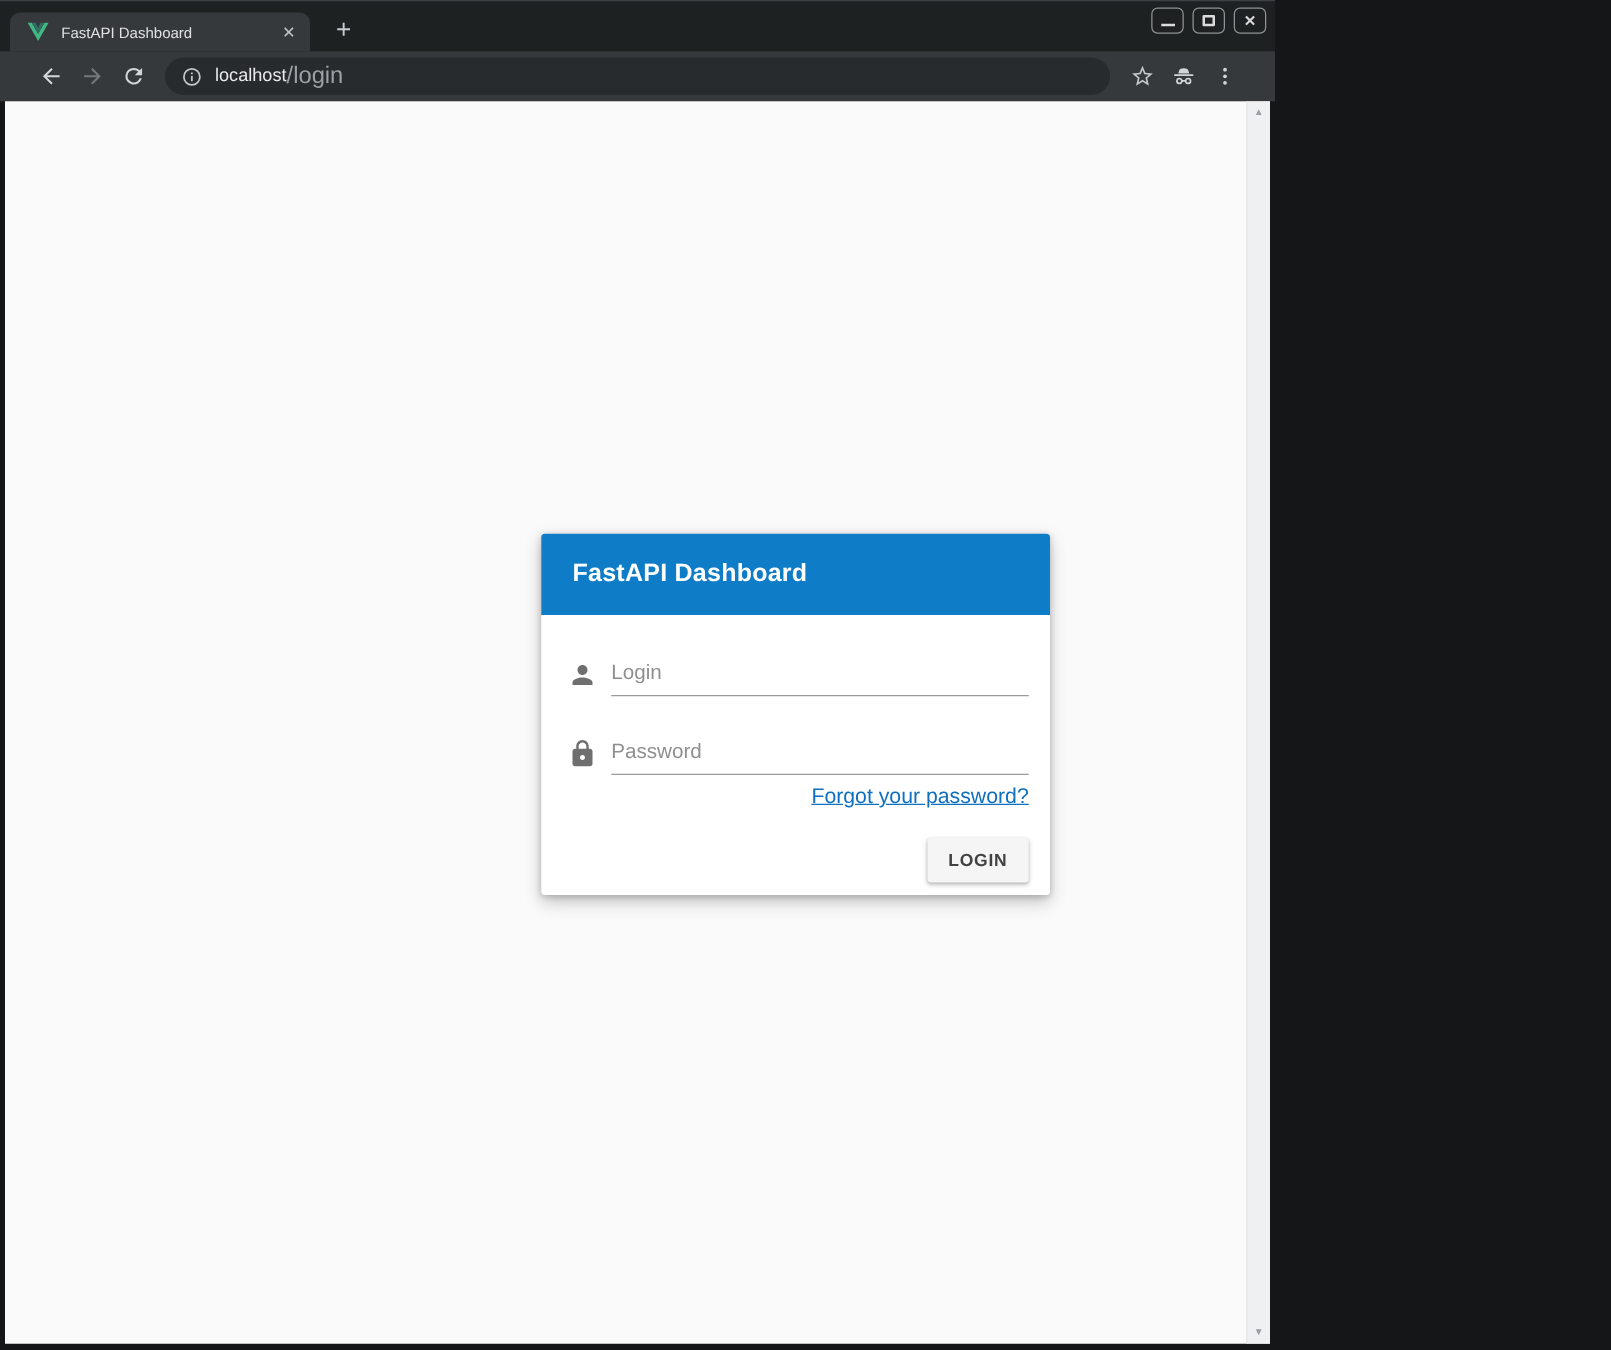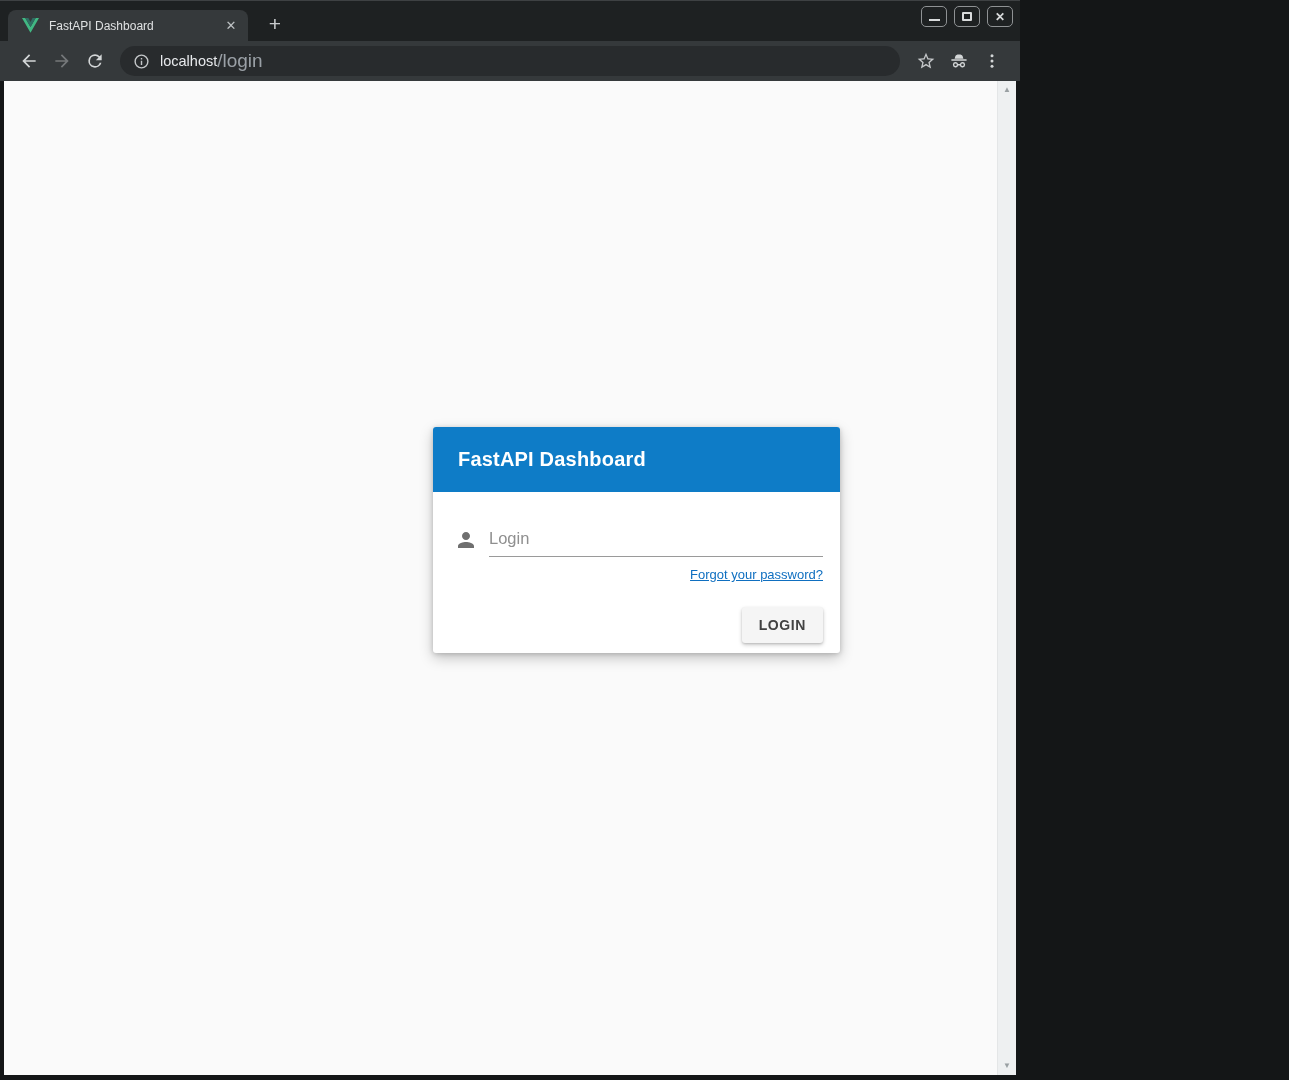--- a/index.html
+++ b/index.html
@@ -25,21 +25,21 @@
 
   .win-controls { position:absolute; top:5px; right:7px; display:flex; gap:7px; }
   .win-btn { width:26px; height:21px; border:1px solid #8f9294; border-radius:5px;
     display:flex; align-items:center; justify-content:center; color:#d9dbdc; cursor:pointer; }
   .glyph-min { width:11px; border-top:2px solid #d9dbdc; margin-top:6px; }
   .glyph-max { width:10px; height:9px; border:2px solid #d9dbdc; border-radius:1px; }
   .glyph-close { font-size:12px; line-height:1; font-weight:700; }
 
   
   .toolbar { position:absolute; top:41px; left:0; right:0; height:40px;
-    background:var(--chrome-tab,#35393b); display:flex; align-items:center; padding:0 12px; }
+    background:var(--chrome-tab,#35393b); display:flex; align-items:center; padding:0 24px; }
   .nav-icon { width:33px; height:33px; display:flex; align-items:center; justify-content:center;
     border-radius:50%; cursor:pointer; flex:0 0 auto; }
   .nav-icon svg { display:block; }
   .omnibox { flex:1; height:30px; margin:0 9px; background:var(--omnibox,#282b2d);
     border-radius:15px; display:flex; align-items:center; padding:0 13px; cursor:text; }
   .omnibox .host { margin-left:10px; font-size:14.5px; color:#e8eaed; }
   .omnibox .path { font-size:19px; color:#9aa0a6; }
 
   
   .page { position:absolute; top:81px; left:4px; right:4px; bottom:5px;
@@ -63,21 +63,21 @@
   .field-row.password { margin-top:33px; }
   .field-icon { width:24px; height:24px; margin:0 11px 5px 0; flex:0 0 auto; }
   .field-icon svg { display:block; fill:#6f6f6f; }
   .input-wrap { flex:1; border-bottom:1px solid #9a9a9a; }
   .input-wrap input { width:100%; border:0; outline:0; background:transparent;
     font-family:"Liberation Sans", sans-serif; font-size:16.5px; color:#333;
     padding:2px 0 8px; }
   .input-wrap input::placeholder { color:#8f8f8f; opacity:1; }
 
   .forgot-row { margin-top:9px; text-align:right; line-height:16px; }
-  .forgot-row a { font-size:13px; color:var(--link-blue,#0e7cc7); text-decoration:underline; }
+  .forgot-row a { font-size:17px; color:var(--link-blue,#0e7cc7); text-decoration:underline; }
 
   .actions-row { margin-top:24px; display:flex; justify-content:flex-end; }
   .login-btn { height:36px; padding:0 17px; background:#f5f5f5; border:0; border-radius:3px;
     box-shadow:0 2px 4px rgba(0,0,0,0.2), 0 1px 2px rgba(0,0,0,0.12);
     font-family:"Liberation Sans", sans-serif; font-size:14px; font-weight:700;
     letter-spacing:0.6px; color:#424242; cursor:pointer; }
 </style>
 </head>
 <body>
 
@@ -162,20 +162,30 @@
           <span class="field-icon">
             <svg width="24" height="24" viewBox="0 0 24 24">
                 <path d="M12 12c2.21 0 4-1.79 4-4s-1.79-4-4-4-4 1.79-4 4 1.79 4 4 4zm0 2c-2.67 0-8 1.34-8 4v2h16v-2c0-2.66-5.33-4-8-4z"></path>
               </svg>
           </span>
           <span class="input-wrap">
             <input type="text" placeholder="Login" value="" style="">
           </span>
         </div>
 
+        <div class="field-row password">
+          <span class="field-icon">
+            <svg width="24" height="24" viewBox="0 0 24 24">
+                <path d="M18 8h-1V6c0-2.76-2.24-5-5-5S7 3.24 7 6v2H6c-1.1 0-2 .9-2 2v10c0 1.1.9 2 2 2h12c1.1 0 2-.9 2-2V10c0-1.1-.9-2-2-2zm-6 9c-1.1 0-2-.9-2-2s.9-2 2-2 2 .9 2 2-.9 2-2 2zm3.1-9H8.9V6c0-1.71 1.39-3.1 3.1-3.1 1.71 0 3.1 1.39 3.1 3.1v2z"></path>
+              </svg>
+          </span>
+          <span class="input-wrap">
+            <input type="password" placeholder="Password" style="">
+          </span>
+        </div>
 
         <div class="forgot-row">
           <a href="#">Forgot your password?</a>
         </div>
 
         <div class="actions-row">
           <button class="login-btn">LOGIN</button>
         </div>
 
       </div>

